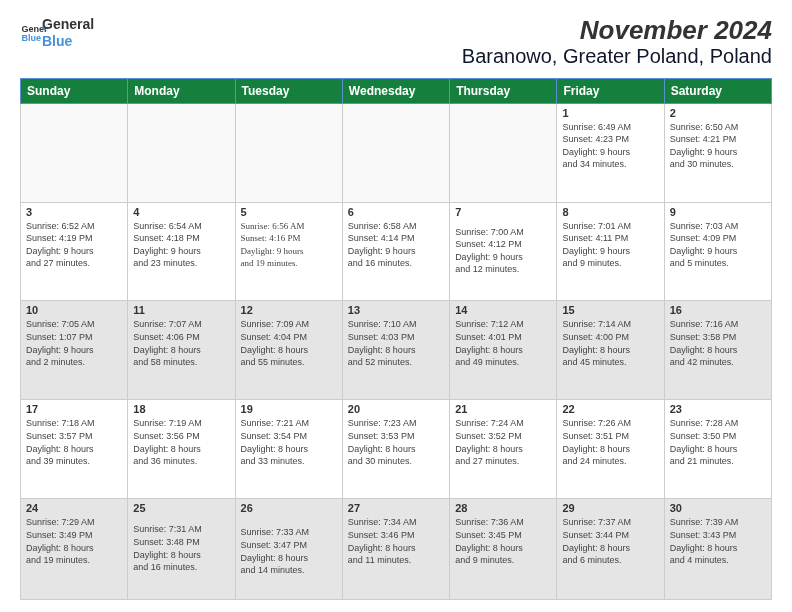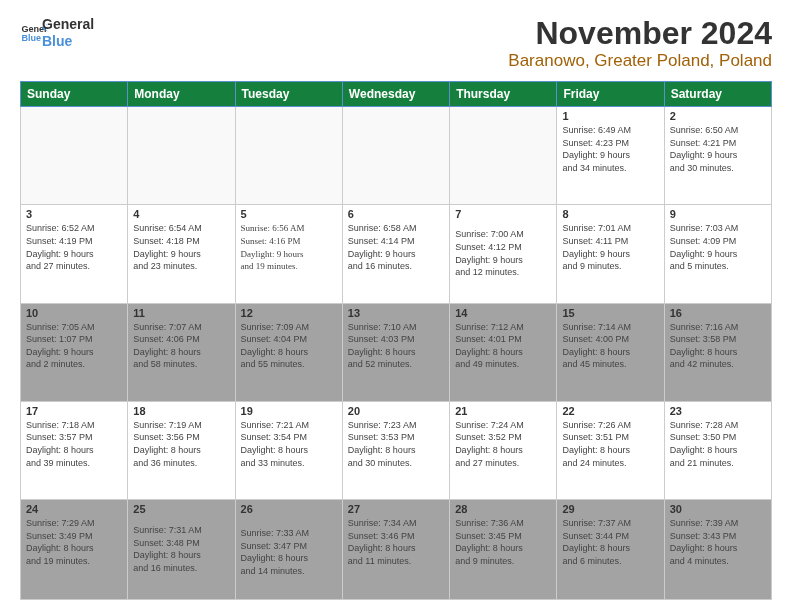--- a/index.html
+++ b/index.html
@@ -29,28 +29,29 @@
       gap: 4px;
     }
     .logo-icon {
       width: 28px;
       height: 28px;
     }
     .title-block {
       text-align: right;
     }
     .month-title {
-      font-size: 32px;
+      font-size: 26px;
       font-weight: bold;
       color: #333;
       line-height: 1.1;
+      font-style: italic;
     }
     .subtitle {
-      font-size: 17px;
-      color: #a16207;
+      font-size: 20px;
+      color: #0f172a;
     }
     .calendar {
       flex: 1;
       border: 1px solid #ccc;
       border-collapse: collapse;
       width: 100%;
       table-layout: fixed;
     }
     .calendar th {
       background-color: #15803d;
@@ -67,21 +68,21 @@
       padding: 3px 5px;
       font-size: 9.5px;
       color: #333;
       background: #fff;
       height: 80px;
     }
     .calendar td.empty {
       background: #f9f9f9;
     }
     .calendar td.shaded {
-      background: #a3a3a3;
+      background: #e5e5e5;
     }
     .day-num {
       font-size: 11px;
       font-weight: bold;
       color: #333;
       display: block;
       margin-bottom: 2px;
     }
     .cell-text {
       font-size: 9px;

